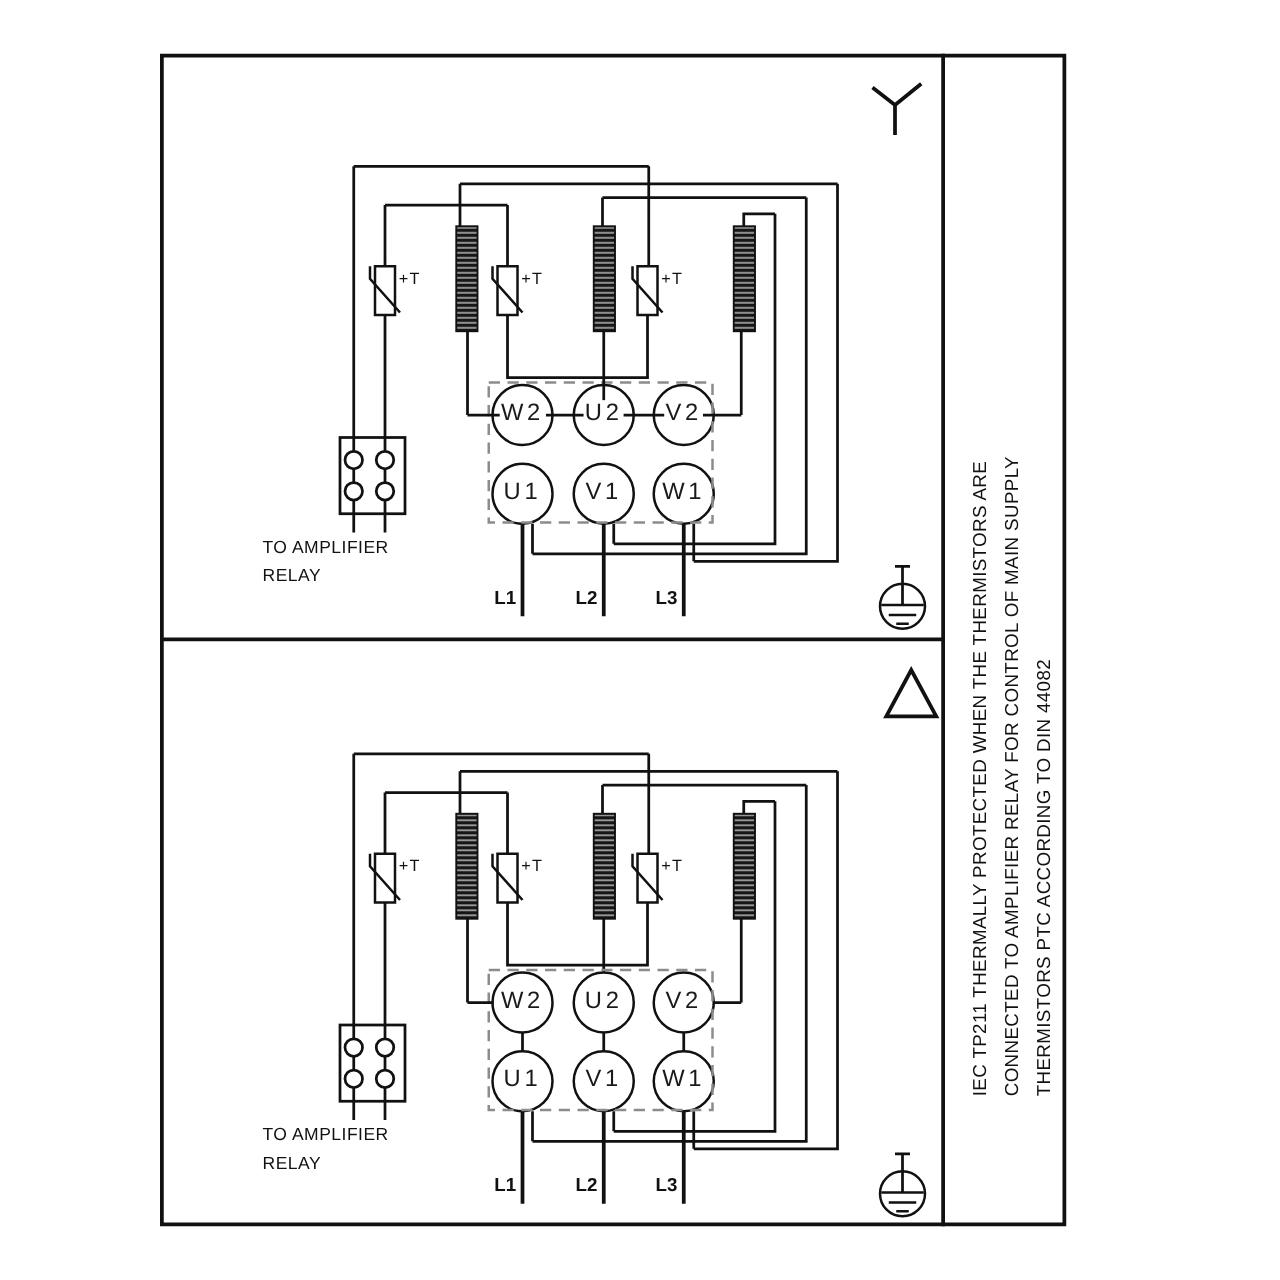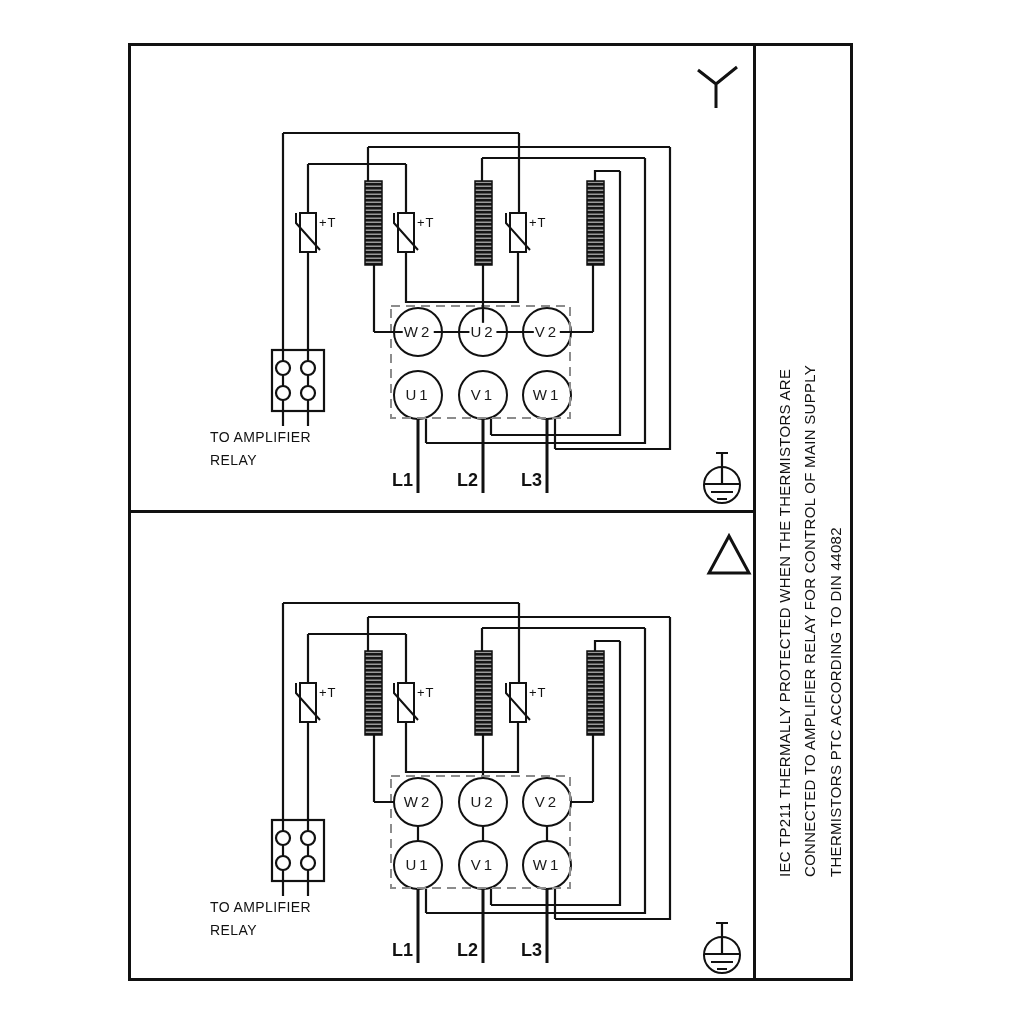--- a/index.html
+++ b/index.html
@@ -5,22 +5,22 @@
   html,body{margin:0;padding:0;background:#ffffff;}
   body{width:1024px;height:1024px;position:relative;font-family:"Liberation Sans",sans-serif;color:#111;}
   .stage{position:absolute;left:0;top:0;width:1024px;height:1024px;background:#fff;overflow:hidden;}
   .frame{position:absolute;left:128px;top:43px;width:725px;height:938px;border:3px solid #111;box-sizing:border-box;}
   .divider-v{position:absolute;left:753px;top:43px;width:3px;height:938px;background:#111;}
   .divider-h{position:absolute;left:128px;top:510px;width:628px;height:3px;background:#111;}
   .panel{position:absolute;left:128px;width:627px;height:469px;}
   .panel-star{top:43px;}
   .panel-delta{top:513px;}
   .panel svg{position:absolute;left:0;top:0;}
-  .tlabel{position:absolute;font-size:15px;letter-spacing:3px;color:#1a1a1a;background:#fff;padding:0 1px;transform:translate(-50%,-54%);white-space:nowrap;}
-  .llabel{position:absolute;top:427px;font-size:18px;font-weight:bold;color:#111;white-space:nowrap;}
+  .tlabel{position:absolute;font-size:19px;letter-spacing:3px;color:#1a1a1a;background:#fff;padding:0 1px;transform:translate(-50%,-54%);white-space:nowrap;}
+  .llabel{position:absolute;top:427px;font-size:15px;font-weight:bold;color:#111;white-space:nowrap;}
   .ptc{position:absolute;font-size:13px;color:#111;white-space:nowrap;letter-spacing:1px;}
   .relay-note{position:absolute;left:82px;font-size:14px;letter-spacing:.4px;color:#111;white-space:nowrap;}
   .vtext{position:absolute;transform-origin:0 0;transform:rotate(-90deg);font-size:15px;line-height:19px;letter-spacing:.3px;white-space:nowrap;color:#111;}
 </style>
 </head>
 <body>
 
 <div class="stage">
 
   <div class="frame"></div>

